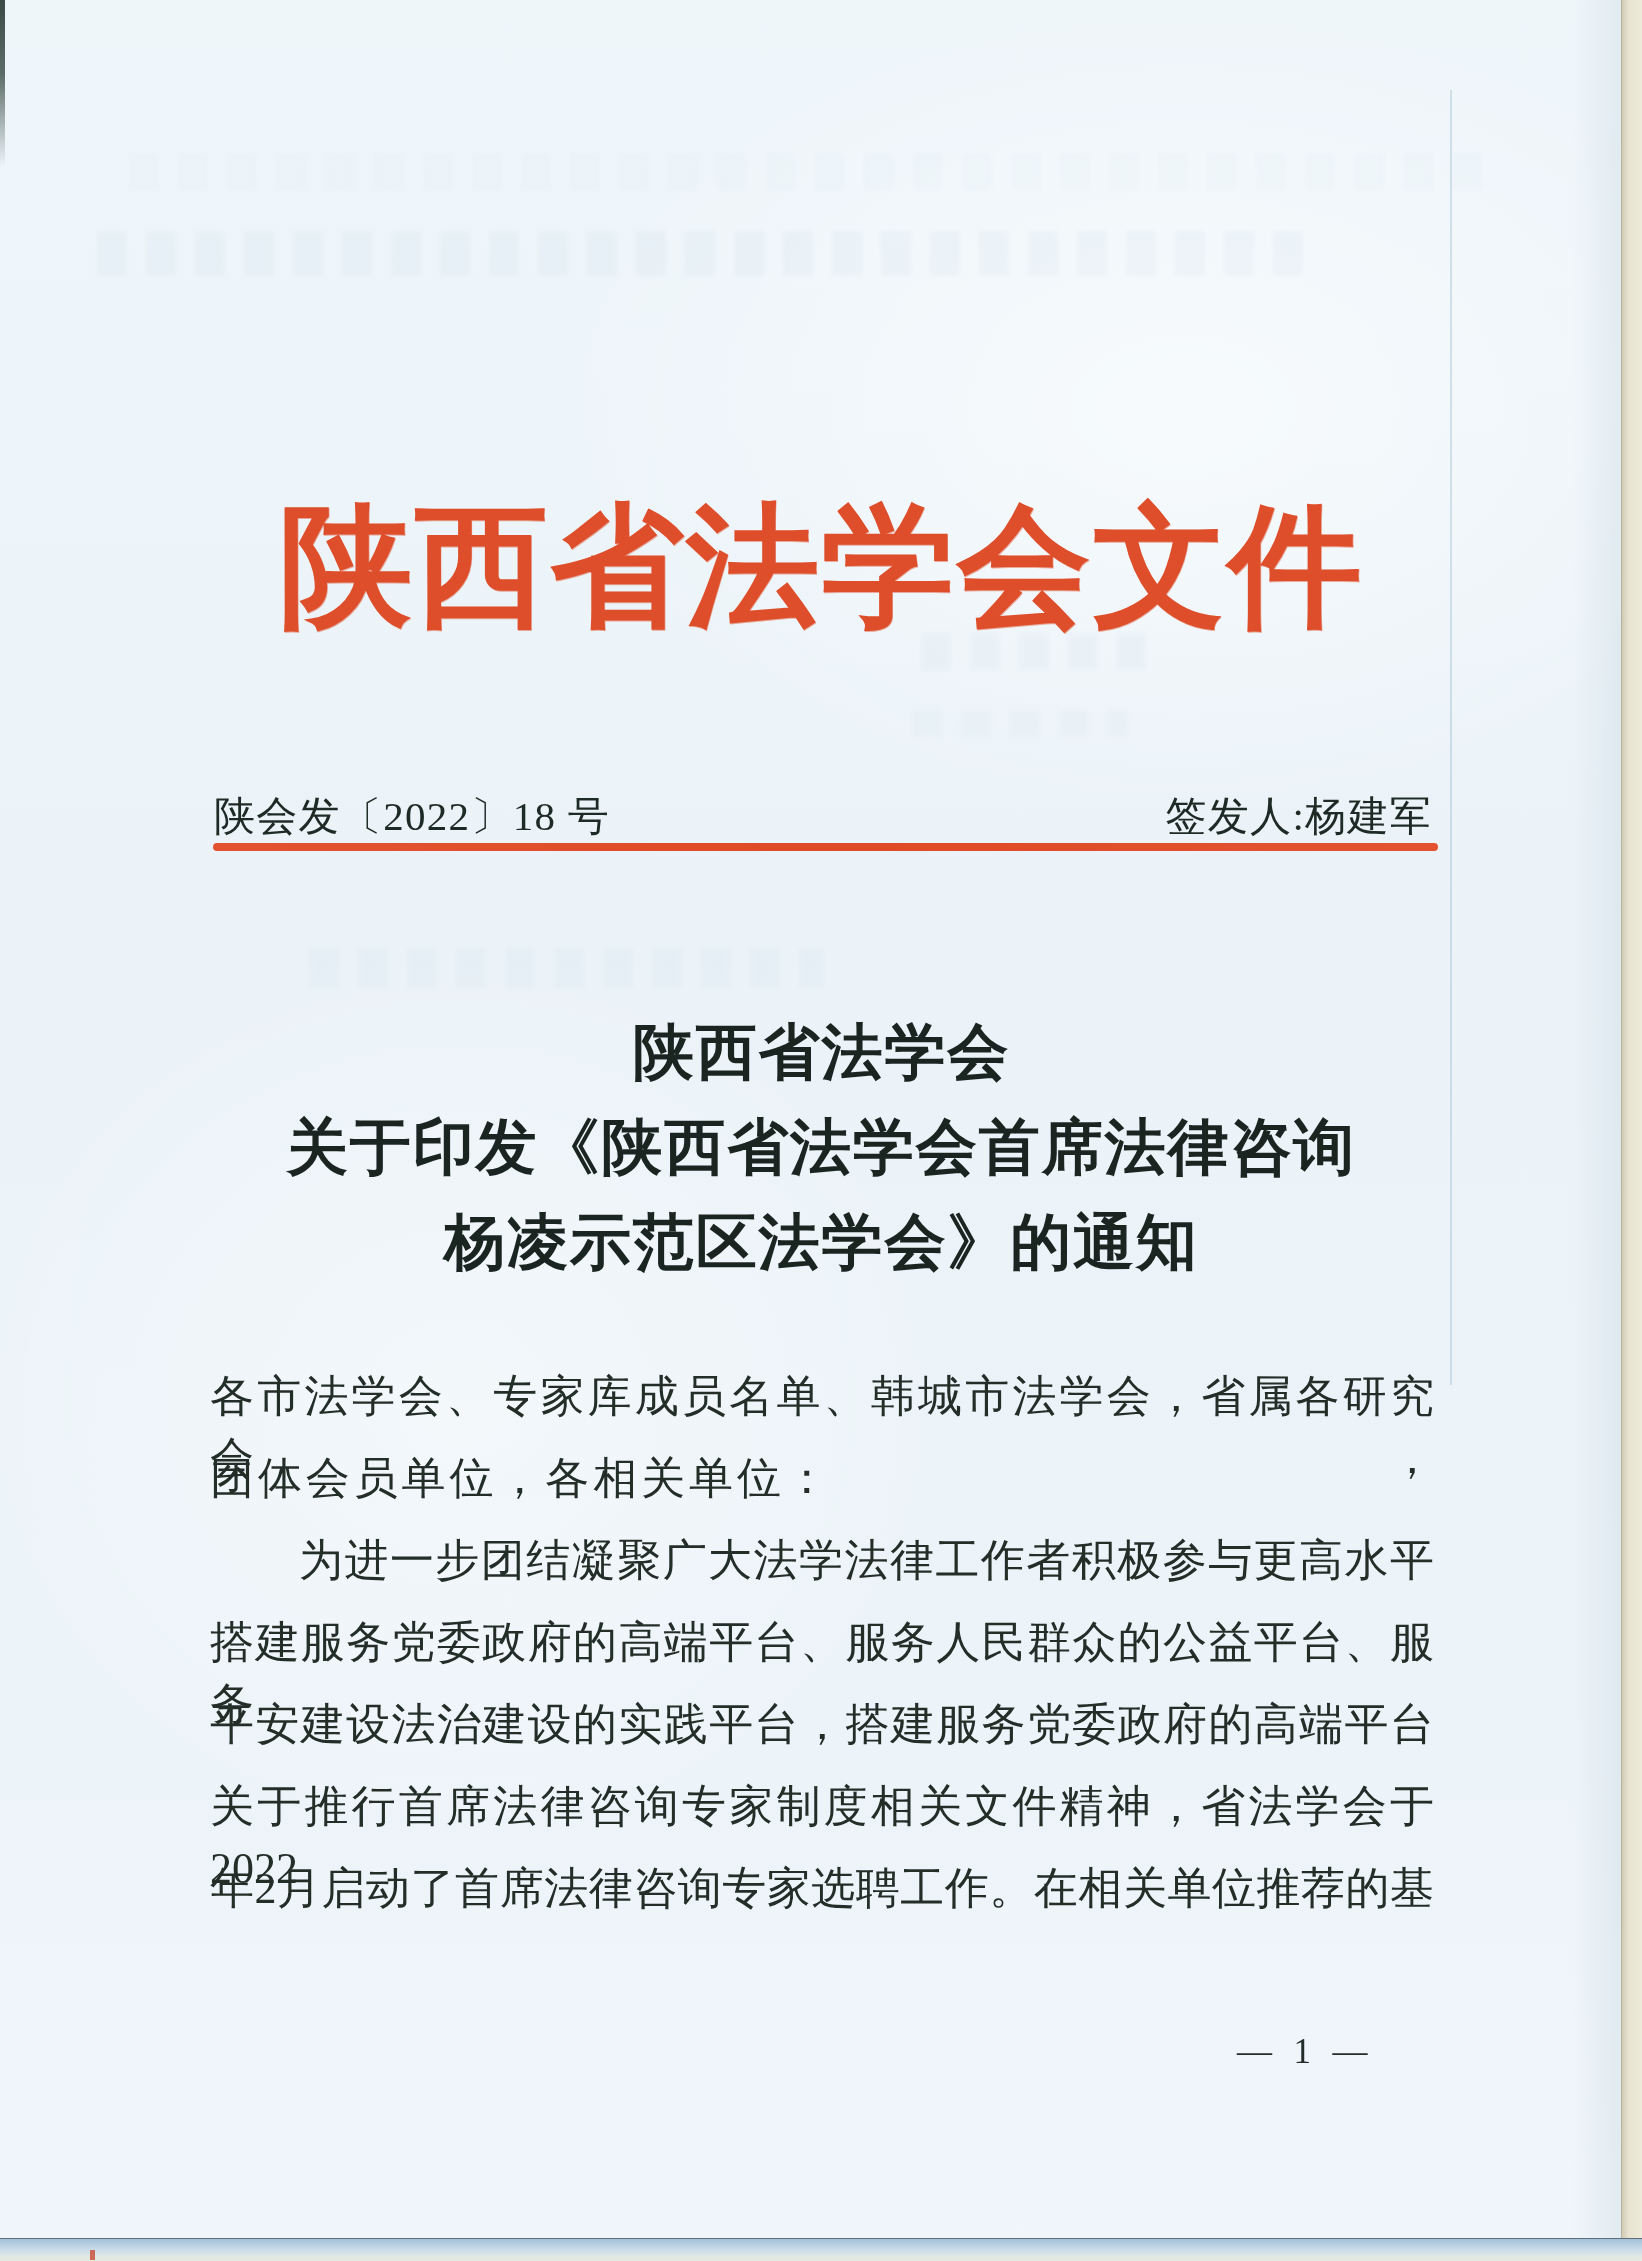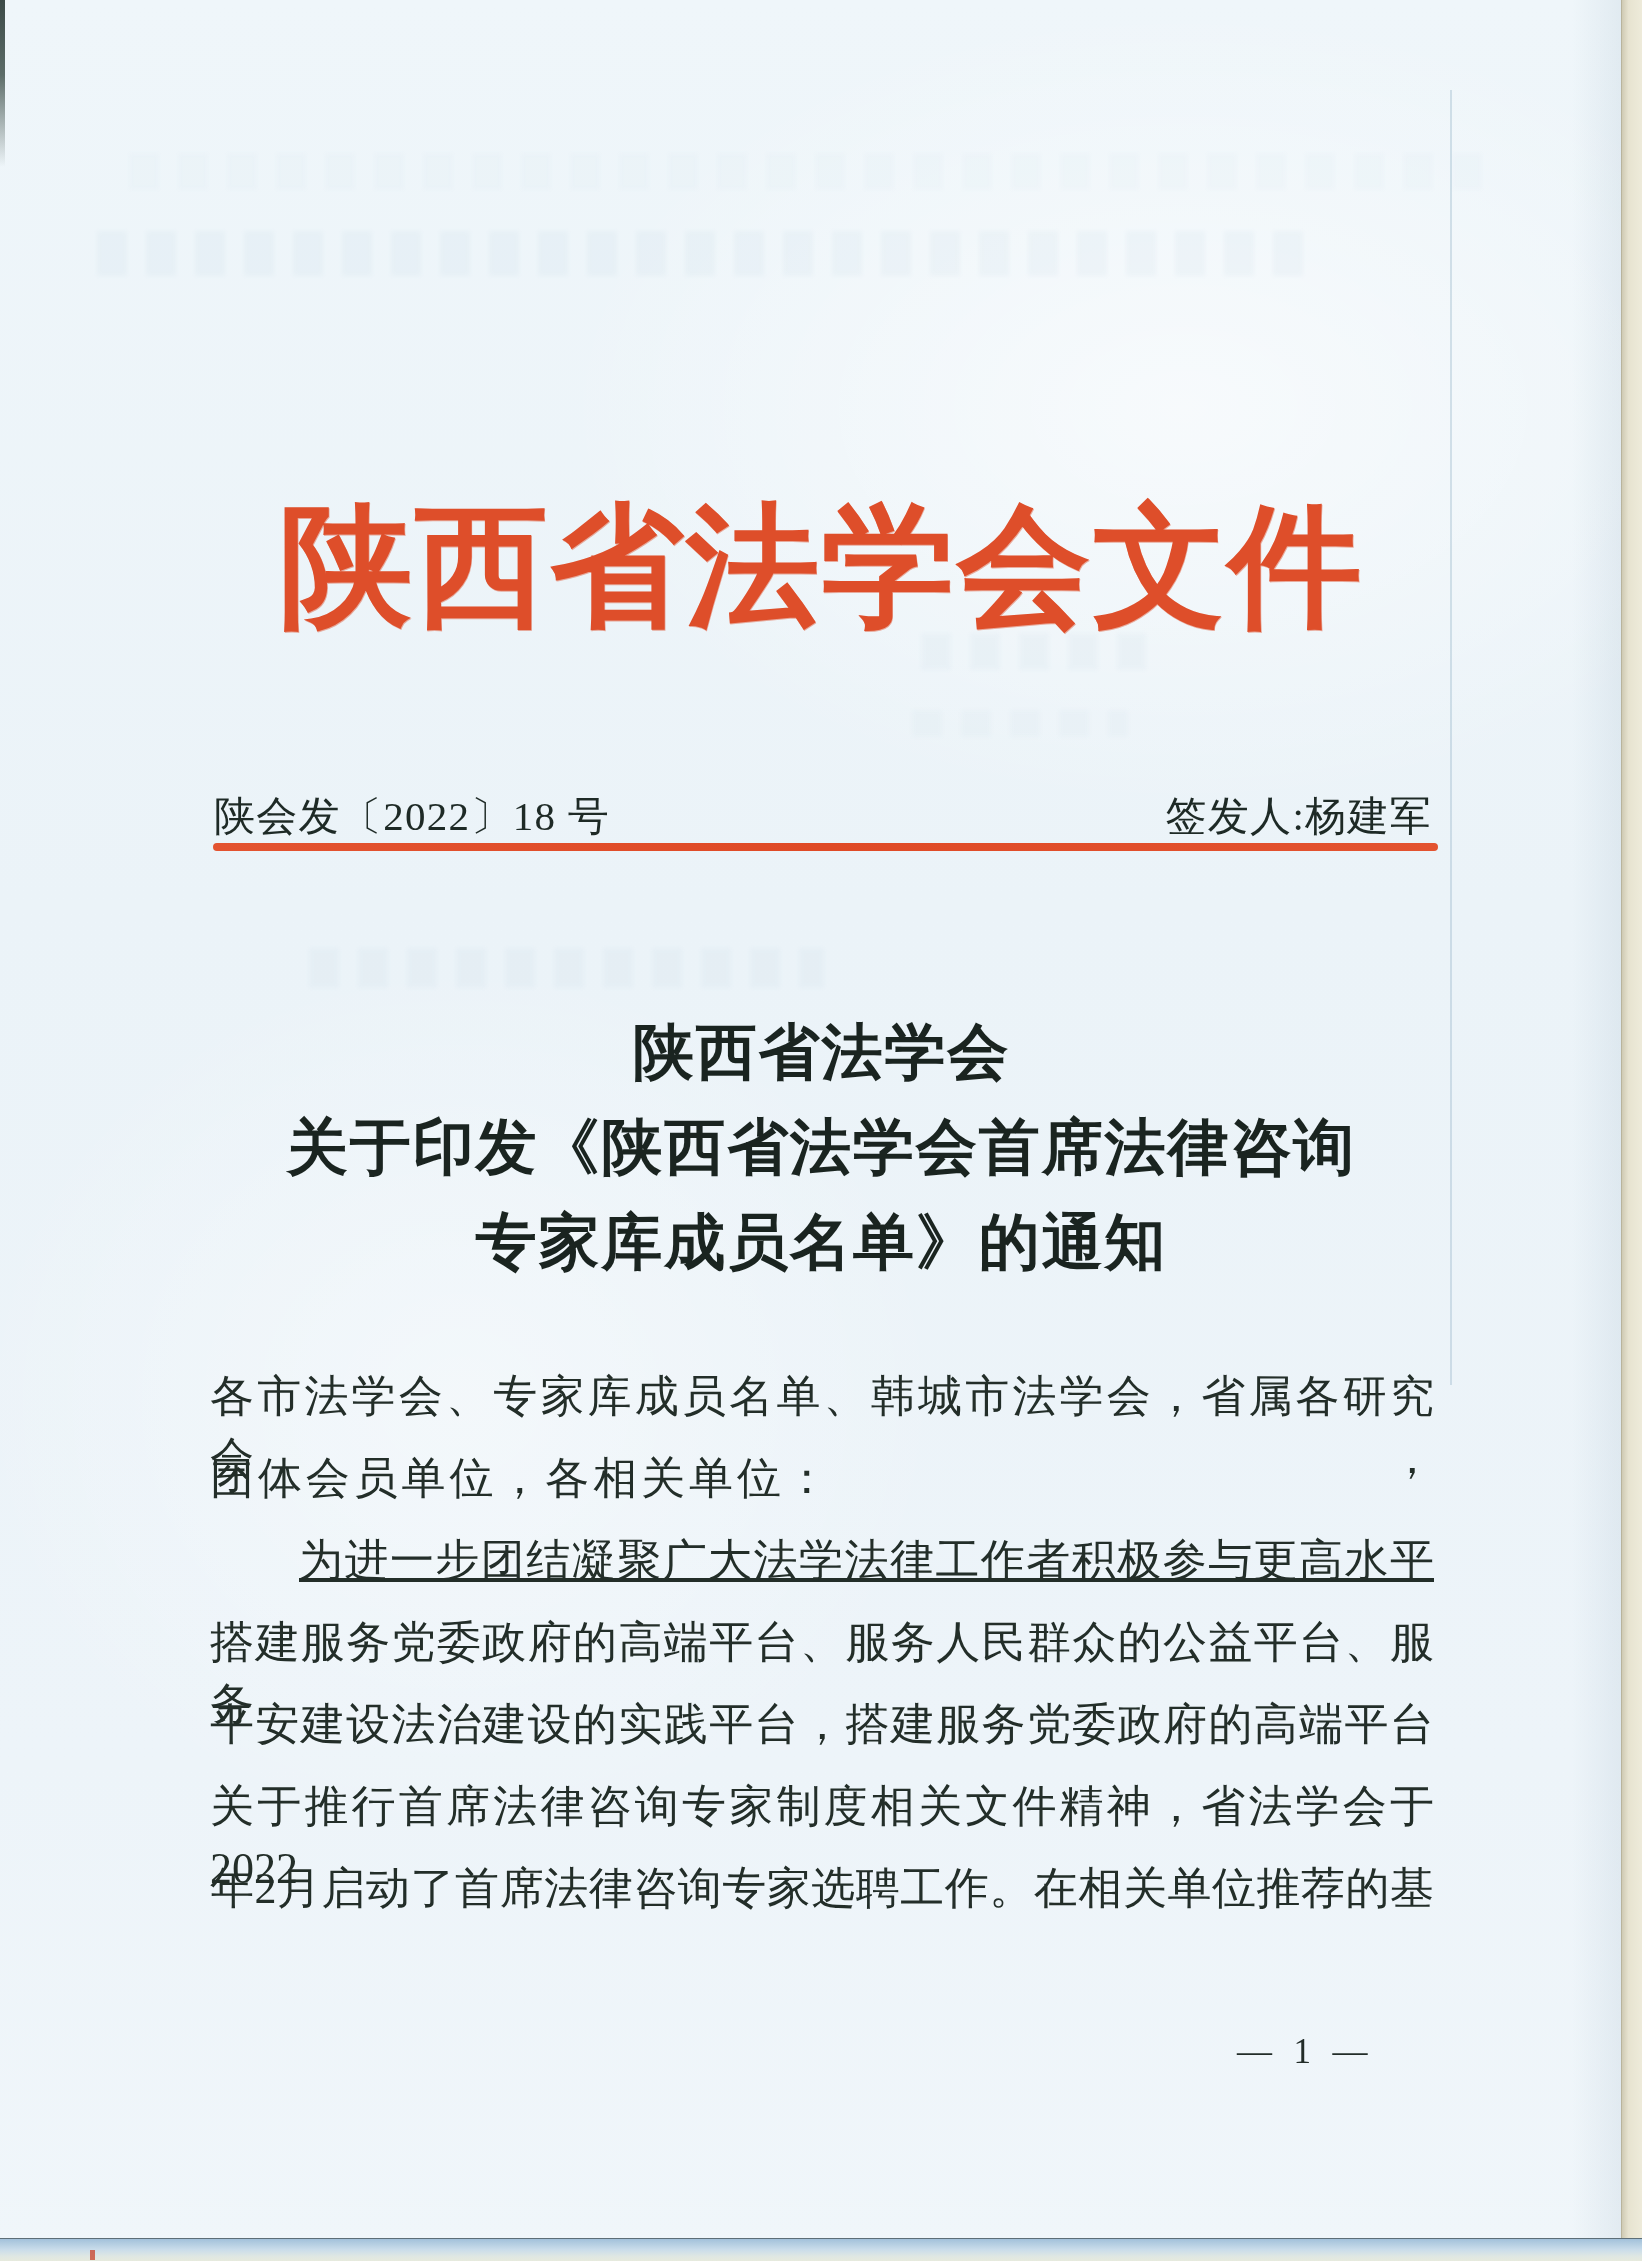--- a/index.html
+++ b/index.html
@@ -93,21 +93,21 @@
     position:absolute; left:210px; top:1366px; width:1224px;
     font-size:44px; color:#232e29;
   }
   .bodytext .line {
     height:82px; line-height:62px;
     text-align:justify; text-align-last:justify;
   }
   .bodytext .line--short {
     text-align-last:left; letter-spacing:3.9px;
   }
-  .bodytext .line--indent { text-indent:89px;text-decoration:underline; }
+  .bodytext .line--indent { text-indent:89px; }
 
   
   .pagenum {
     position:absolute; top:2032px; right:269px;
     font-size:35px; letter-spacing:6.4px; color:#222c28;
   }
 </style>
 </head>
 <body>
 
@@ -125,21 +125,21 @@
   <div class="refline">
     <span>陕会发〔2022〕18 号</span>
     <span>签发人:杨建军</span>
   </div>
 
   <div class="red-divider"></div>
 
   <div class="title-block">
     <div>陕西省法学会</div>
     <div>关于印发《陕西省法学会首席法律咨询</div>
-    <div>专家库成员名单》的通知</div>
+    <div>杨凌示范区法学会》的通知</div>
   </div>
 
   <div class="bodytext">
     <div class="line">各市法学会、专家库成员名单、韩城市法学会，省属各研究会，</div>
     <div class="line line--short">团体会员单位，各相关单位：</div>
     <div class="line line--indent">为进一步团结凝聚广大法学法律工作者积极参与更高水平</div>
     <div class="line">搭建服务党委政府的高端平台、服务人民群众的公益平台、服务</div>
     <div class="line">平安建设法治建设的实践平台，搭建服务党委政府的高端平台</div>
     <div class="line">关于推行首席法律咨询专家制度相关文件精神，省法学会于2022</div>
     <div class="line">年2月启动了首席法律咨询专家选聘工作。在相关单位推荐的基</div>

